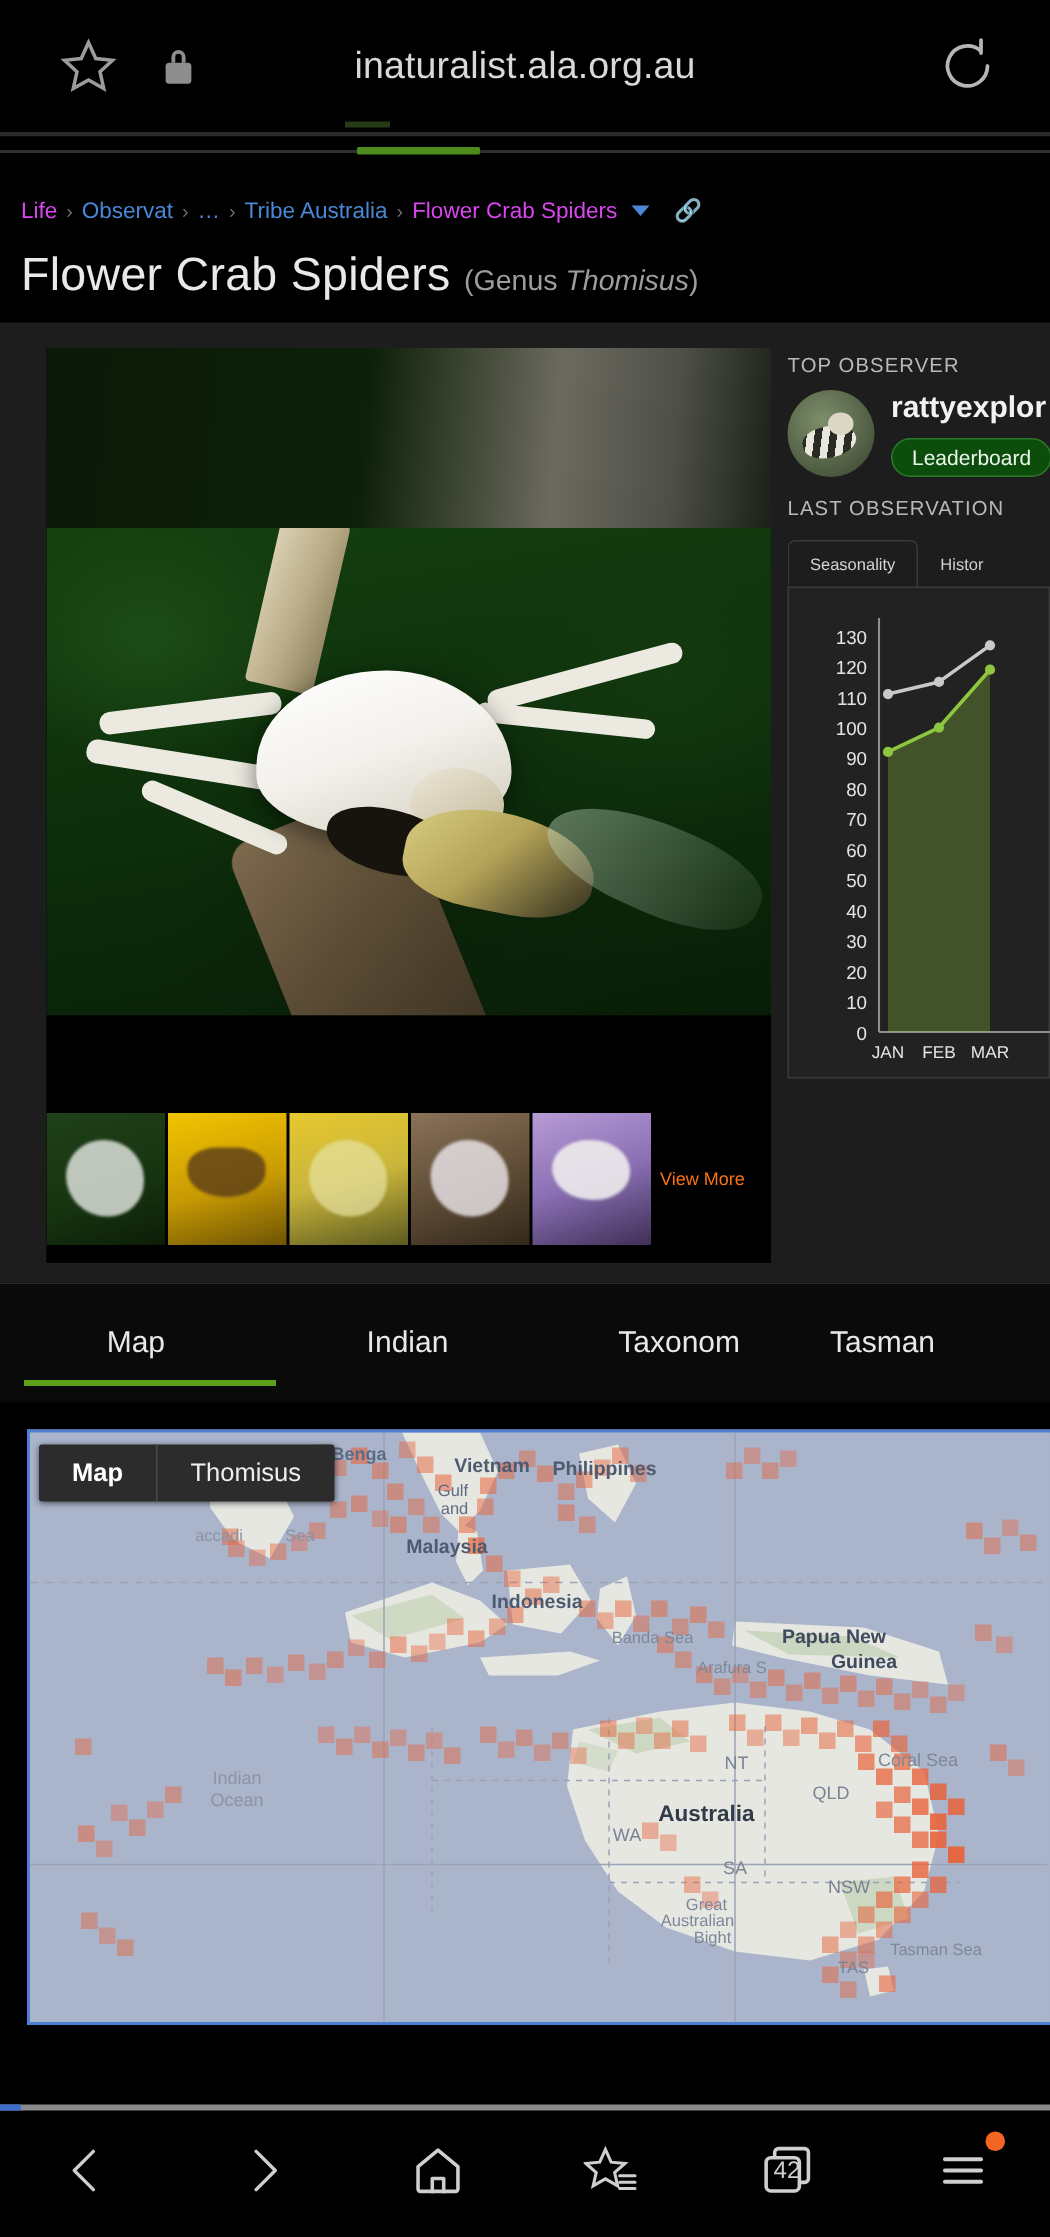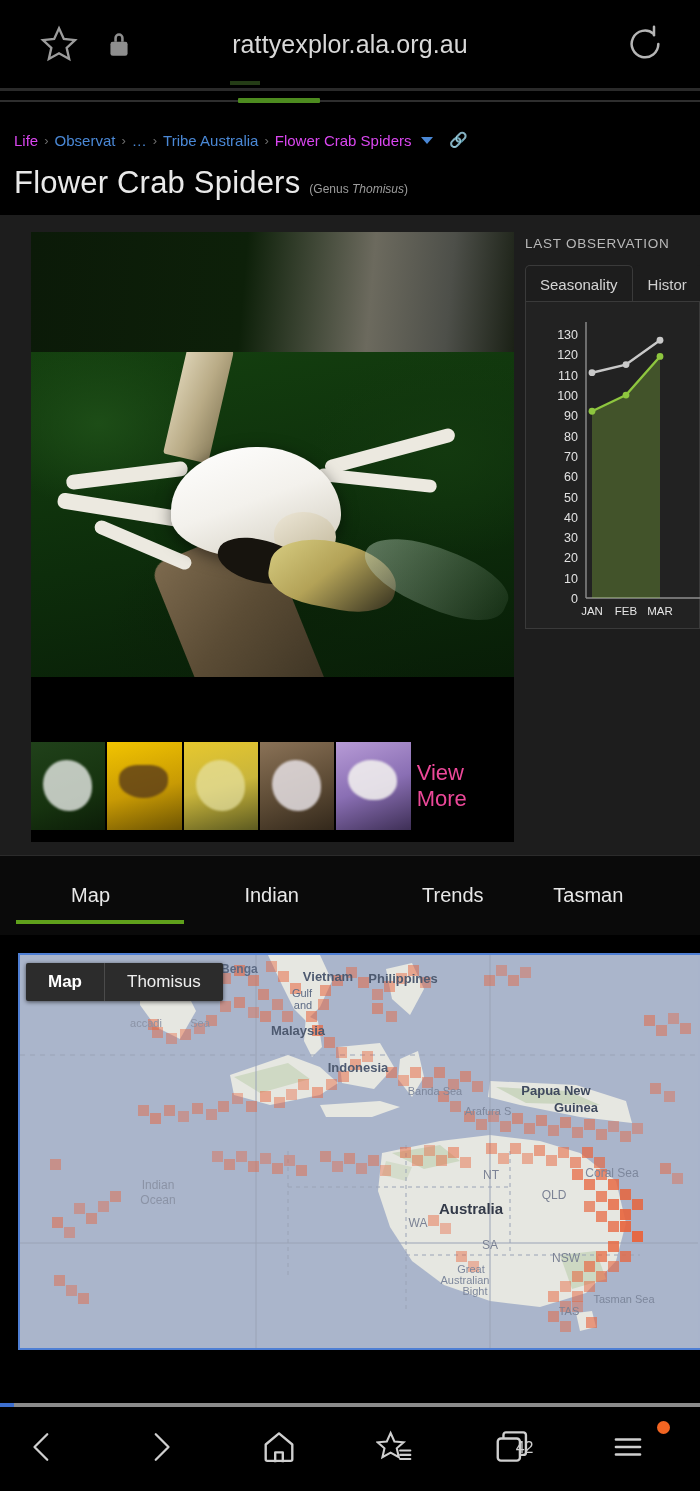--- a/index.html
+++ b/index.html
@@ -51,21 +51,21 @@
   .breadcrumb .crumb-plain { color:#d946ef; }
   .breadcrumb .sep { color:#6d6d6d; font-size:13px; }
   .caret-dn {
     width:0;height:0;border-left:6px solid transparent;border-right:6px solid transparent;
     border-top:7px solid #4a88d6; margin-left:4px;
   }
   .link-icon { margin-left:10px; color:#4a88d6; font-size:15px; display:inline-block; }
 
   .title-row { padding:16px 0 0 14px; display:flex; align-items:baseline; }
   .title-main { font-size:31px; color:#e9e9e9; font-weight:400; letter-spacing:.2px; }
-  .title-sub { font-size:12px; color:#9d9d9d; margin-left:9px; }
+  .title-sub { font-size:19px; color:#9d9d9d; margin-left:9px; }
   .title-sub i { font-style:italic; }
 
   
   .content-band {
     background:#1d1d1d; position:relative; height:640px; width:700px;
     display:flex; padding:17px 0 0 0;
   }
 
   
   .gallery { width:483px; margin-left:31px; position:relative; }
@@ -150,21 +150,21 @@
   .thumb::after {
     content:""; position:absolute; left:16%; top:20%; width:66%; height:58%;
     background:rgba(255,255,255,.72); border-radius:48% 52% 46% 54%;
     filter:blur(1.2px);
   }
   .t2::after { background:rgba(90,60,25,.8); height:38%; top:26%; border-radius:46% 46% 60% 60%; }
   .t3::after { background:rgba(230,225,160,.72); }
   .t4::after { background:rgba(238,232,238,.8); }
   .t5::after { background:rgba(245,243,240,.85); height:46%; }
   .view-more {
-    margin-left:4px; align-self:center; font-size:22px; color:#ec4899;
+    margin-left:4px; align-self:center; font-size:12px; color:#f97316;
   }
 
   
   .sidebar { margin-left:11px; width:175px; padding-top:4px; color:#ddd; }
   .side-label {
     font-size:13.5px; color:#b9b9b9; letter-spacing:.75px; margin-bottom:9px;
   }
   .observer-row { display:flex; align-items:center; gap:11px; }
   .avatar {
     width:58px; height:58px; border-radius:50%; flex:none; overflow:hidden;
@@ -199,21 +199,21 @@
     content:""; position:absolute; left:12%; top:48%; width:54%; height:34%;
     background:rgba(240,245,235,.85); border-radius:50%; filter:blur(.8px);
   }
   .obs-date { font-size:20px; color:#f4f4f4; font-weight:600; white-space:nowrap; }
   .side-block { margin-bottom:13px; }
 
   
   .panel { margin-top:14px; }
   .panel-tabs { display:flex; align-items:flex-end; }
   .ptab {
-    font-size:15px; color:#d5d5d5; padding:10px 14px 9px 14px;
+    font-size:11px; color:#d5d5d5; padding:10px 14px 9px 14px;
     border:1px solid #3a3a3a; border-bottom:none; border-radius:5px 5px 0 0;
     background:#1d1d1d; white-space:nowrap;
   }
   .ptab.inactive { border-color:transparent; color:#cfcfcf; }
   .chart-box {
     border:1px solid #3a3a3a; border-top:1px solid #3a3a3a; background:#222;
     width:100%; height:328px; margin-top:-1px; padding:12px 0 0 0; position:relative;
   }
   .chart-svg { display:block; }
 
@@ -250,21 +250,21 @@
   }
   .mt-btn { font-size:17px; color:#eee; padding:9px 22px; }
   .mt-btn.active { font-weight:700; color:#fff; }
   .mt-div { width:1px; background:#4b4b4b; }
 
   
   .bottom-nav {
     position:absolute; left:0; bottom:0; width:700px; height:88px; background:#000;
     display:flex; align-items:center; justify-content:space-around;
   }
-  .nav-btn { width:64px; height:64px; display:flex; align-items:center; justify-content:flex-start; position:relative;text-decoration:underline; }
+  .nav-btn { width:64px; height:64px; display:flex; align-items:center; justify-content:center; position:relative;text-decoration:underline; }
   .tabcount {
     position:absolute; font-size:16px; color:#cfcfcf; left:50%; top:50%;
     transform:translate(-52%,-44%); font-family:"Liberation Sans", sans-serif;
   }
   .badge-dot {
     position:absolute; right:4px; top:6px; width:13px; height:13px;
     background:#f26522; border-radius:50%;
   }
   .scroll-hint { position:absolute; left:0; top:0; width:700px; height:4px; background:#8b8b8b; }
   .scroll-hint i { position:absolute; left:0; top:0; width:14px; height:4px; background:#3d6fd0; }
@@ -277,21 +277,21 @@
     <svg width="40" height="40" viewBox="0 0 24 24" fill="none" stroke="#9c9c9c" stroke-width="1.4">
       <polygon points="12,2.6 14.9,9 21.6,9.7 16.6,14.3 18.1,21 12,17.6 5.9,21 7.4,14.3 2.4,9.7 9.1,9"></polygon>
     </svg>
   </div>
   <div class="bar-icon lock-btn">
     <svg width="26" height="30" viewBox="0 0 24 28" fill="#8e8e8e">
       <rect x="4" y="12" width="16" height="13" rx="2.2"></rect>
       <path d="M7.6 12V8.4a4.4 4.4 0 0 1 8.8 0V12h-2.4V8.4a2 2 0 0 0-4 0V12z"></path>
     </svg>
   </div>
-  <div class="url-text">rattyexplor.ala.org.au</div>
+  <div class="url-text">inaturalist.ala.org.au</div>
   <div class="bar-icon reload-btn">
     <svg width="40" height="40" viewBox="0 0 24 24" fill="none" stroke="#b5b5b5" stroke-width="1.5" stroke-linecap="round">
       <path d="M20 12a8 8 0 1 1-2.9-6.2"></path>
       <path d="M17.4 1.6v5.2"></path>
     </svg>
   </div>
 </div>
 <div class="sep-top"></div>
 <div class="progress-strip">
   <div class="progress-ghost"></div>
@@ -345,20 +345,30 @@
         <div class="thumb t2"></div>
         <div class="thumb t3"></div>
         <div class="thumb t4"></div>
         <div class="thumb t5"></div>
         <div class="view-more">View More</div>
       </div>
     </div>
   </div>
 
   <div class="sidebar">
+    <div class="side-block">
+      <div class="side-label">TOP OBSERVER</div>
+      <div class="observer-row">
+        <div class="avatar"></div>
+        <div class="observer-col">
+          <div class="observer-name">rattyexplor</div>
+          <span class="pill">Leaderboard</span>
+        </div>
+      </div>
+    </div>
 
     <div class="side-block">
       <div class="side-label">LAST OBSERVATION</div>
     </div>
 
     <div class="panel">
       <div class="panel-tabs">
         <div class="ptab">Seasonality</div>
         <div class="ptab inactive">Histor</div>
       </div>
@@ -397,21 +407,21 @@
     </div>
   </div>
 </div>
 
 <div class="sec-tabs">
   <div class="sec-tab t-map">
     <span>Map</span>
     <div class="tab-underline"></div>
   </div>
   <div class="sec-tab t-about">Indian</div>
-  <div class="sec-tab t-trends">Trends</div>
+  <div class="sec-tab t-trends">Taxonom</div>
   <div class="sec-tab t-tax">Tasman</div>
   <div class="sec-tabs-rule"></div>
 </div>
 
 <div class="map-wrap">
   <div class="map">
     <svg class="map-svg" id="mapsvg" width="678" height="393">
         <rect x="0" y="0" width="678" height="393" fill="#aab5cb"></rect>
         <path d="M248,0 L300,0 L312,26 L300,52 L286,66 L274,54 L262,30 Z" fill="#e6e7e1"></path>
         <path d="M286,60 L298,66 L302,92 L292,102 L284,86 Z" fill="#e6e7e1"></path>

